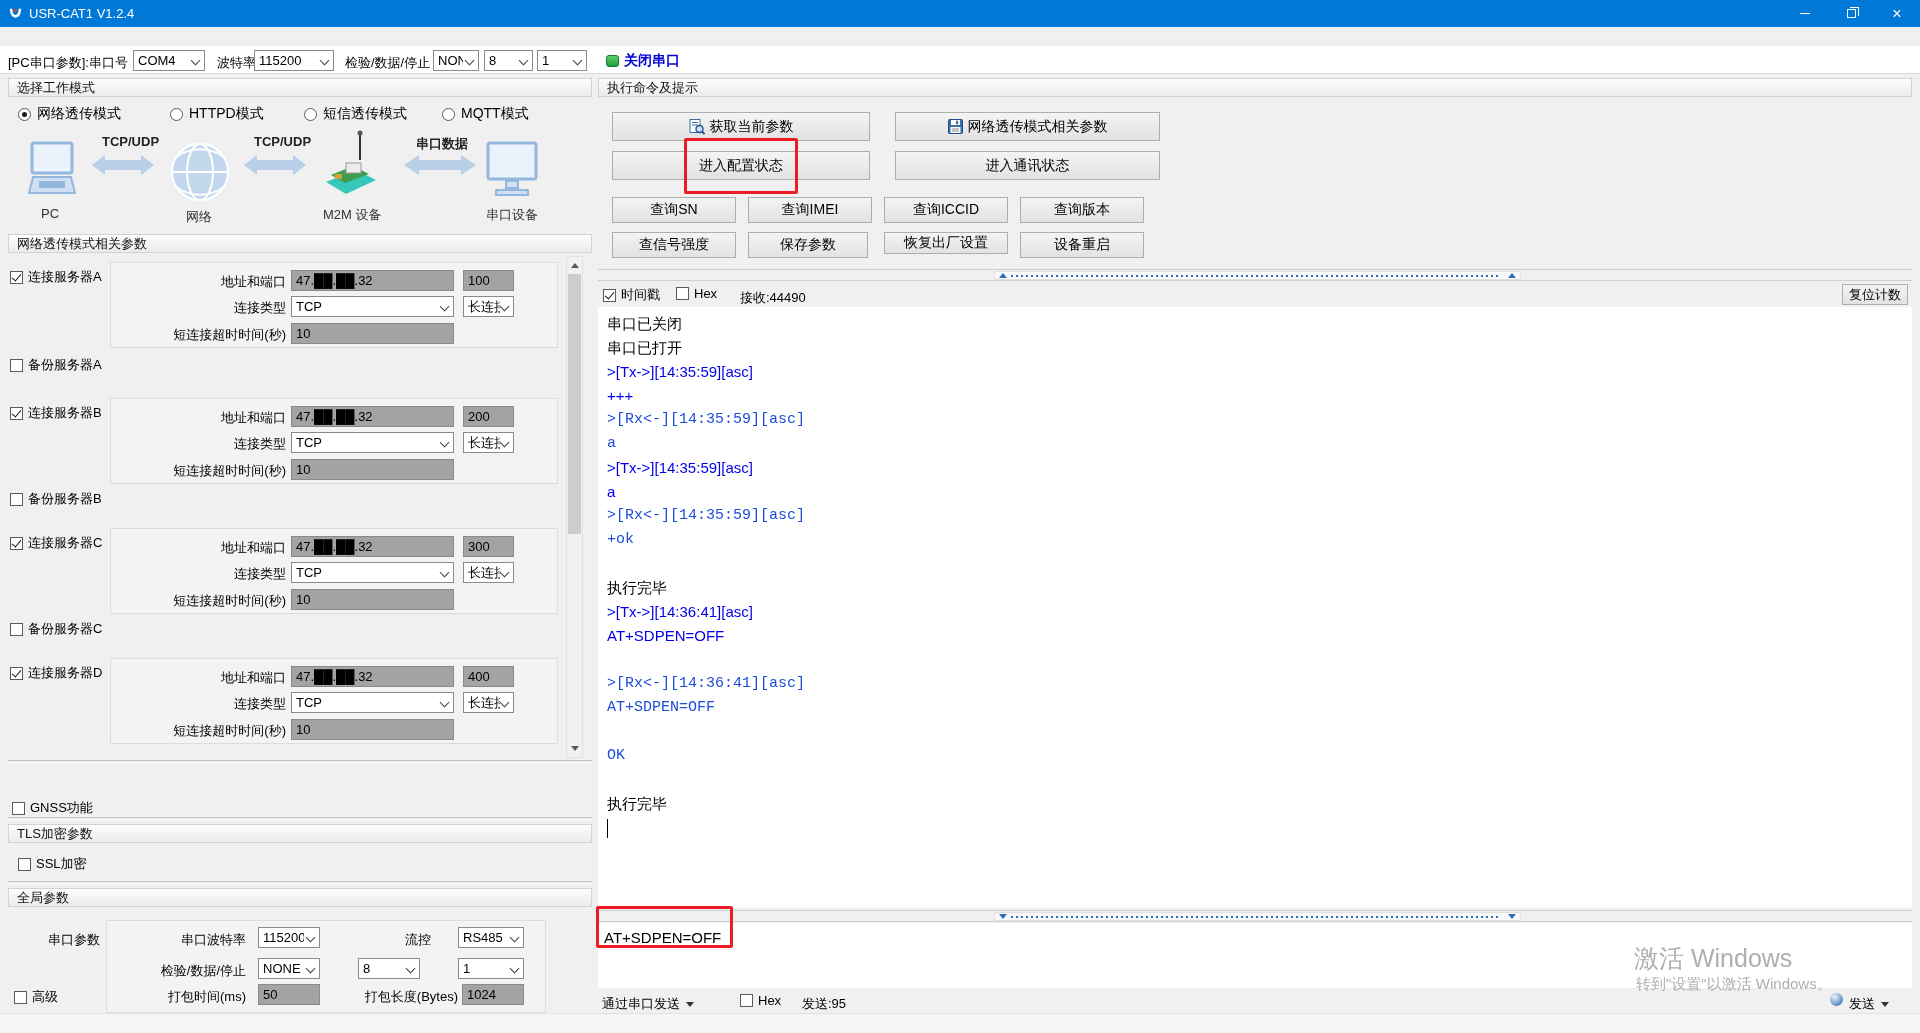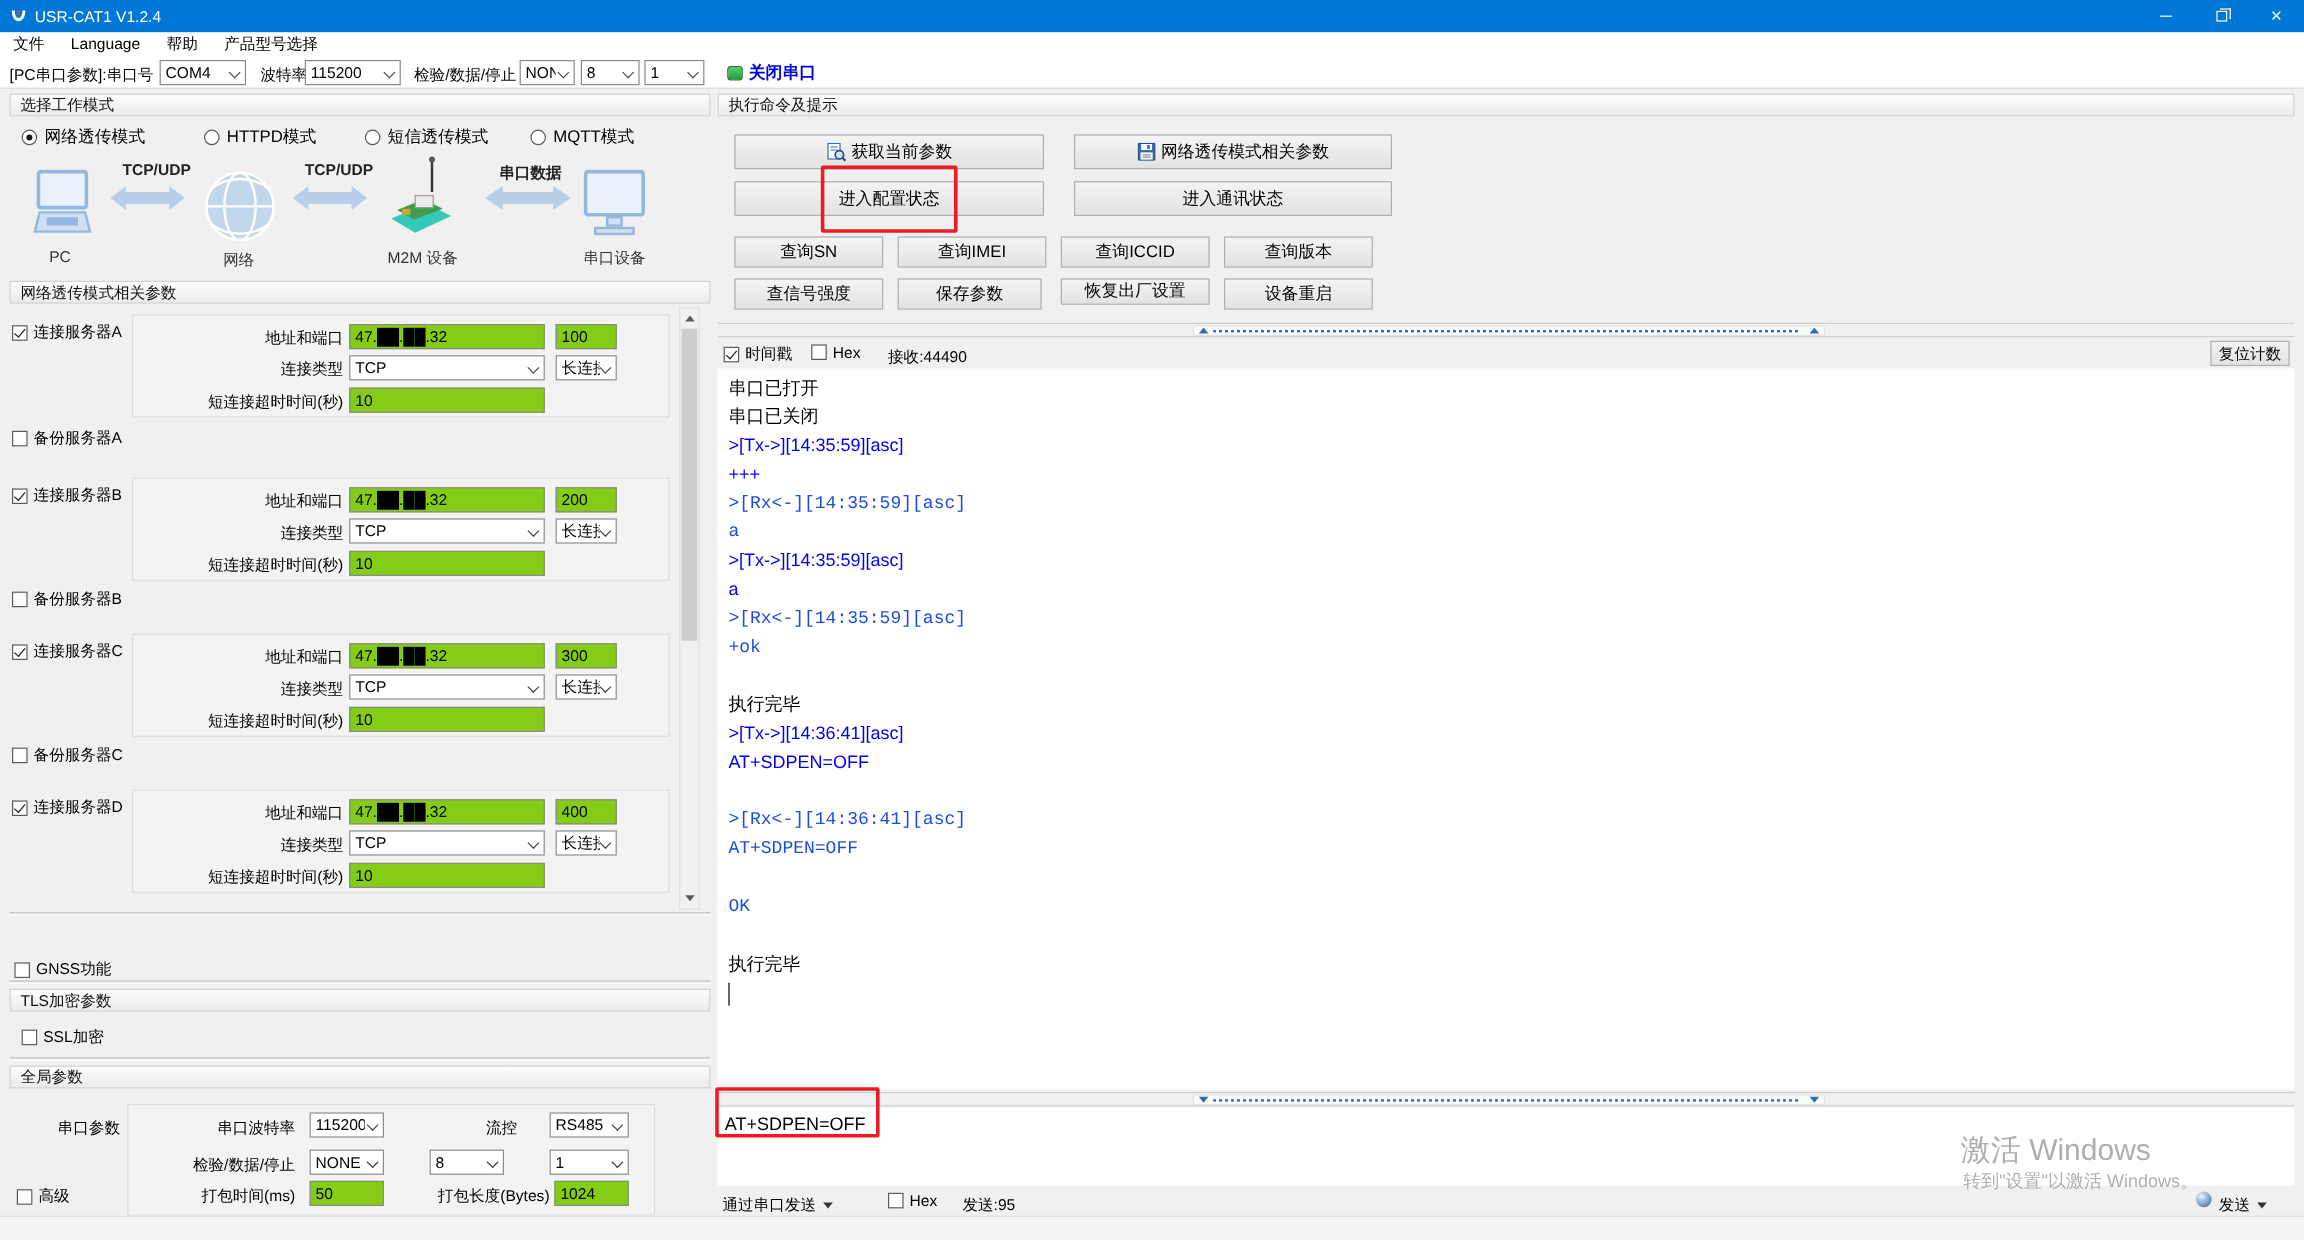--- a/index.html
+++ b/index.html
@@ -44,21 +44,21 @@
     background:#e9e9e9; }
   .cb { position:absolute; display:inline-flex; align-items:center; gap:5px; font-size:13px; white-space:nowrap; }
   .cb .box { width:13px; height:13px; background:#fff; border:1px solid #5a5a5a; position:relative; flex:none; }
   .cb.on .box::after { content:""; position:absolute; left:3px; top:0.5px; width:4px; height:8px;
     border-right:1.6px solid #1a1a1a; border-bottom:1.6px solid #1a1a1a; transform:rotate(40deg); }
   .radio { position:absolute; display:inline-flex; align-items:center; gap:6px; font-size:14px; white-space:nowrap; }
   .radio .dot { width:13px; height:13px; border:1px solid #5a5a5a; border-radius:50%; background:#fff;
     position:relative; flex:none; }
   .radio.on .dot::after { content:""; position:absolute; left:3px; top:3px; width:5px; height:5px;
     border-radius:50%; background:#1a1a1a; }
-  .field { position:absolute; height:21px; background:#84cc16; border:1px solid #8a8a8a; font-size:13px;
+  .field { position:absolute; height:21px; background:#a3a3a3; border:1px solid #8a8a8a; font-size:13px;
     padding:0 4px; display:flex; align-items:center; overflow:hidden; white-space:nowrap; }
 
   
   .diagram { position:absolute; left:8px; top:128px; width:584px; height:100px; }
   .dg { position:absolute; }
   .dg-label { position:absolute; font-size:13px; color:#333; white-space:nowrap; }
   .link-label { position:absolute; font-size:13px; font-weight:bold; color:#222; white-space:nowrap; }
 
   
   .scroll-area { position:absolute; left:8px; top:256px; width:558px; height:502px; overflow:hidden; }
@@ -148,26 +148,20 @@
         </div>
       <div class="win-btn">
           <span class="glyph-restore"></span>
         </div>
       <div class="win-btn">
           <span class="glyph-close">×</span>
         </div>
     </div>
   </div>
 
-  <div class="menubar">
-    <span class="menu-item">文件</span>
-    <span class="menu-item">Language</span>
-    <span class="menu-item">帮助</span>
-    <span class="menu-item">产品型号选择</span>
-  </div>
 
   <div class="toolbarband"></div>
   <span class="tb-label" style="left:8px;top:54px">[PC串口参数]:串口号</span>
   <div class="combo" style="left:133px;top:50px;width:72px">
       <span>COM4</span>
     </div>
   <span class="tb-label" style="left:217px;top:54px">波特率</span>
   <div class="combo" style="left:254px;top:50px;width:80px">
       <span>115200</span>
     </div>
@@ -525,22 +519,22 @@
   <label class="cb" style="left:676px;top:286px">
     <span class="box"></span>
       <span>Hex</span>
   </label>
   <span class="bottomrow-label" style="left:740px;top:289px">接收:44490</span>
   <div class="btn rst-btn">
       <span>复位计数</span>
     </div>
 
   <div class="log-area">
+      <div class="log-line k">串口已关闭</div>
       <div class="log-line k">串口已打开</div>
-      <div class="log-line k">串口已关闭</div>
       <div class="log-line b">&gt;[Tx-&gt;][14:35:59][asc]</div>
       <div class="log-line b">+++</div>
       <div class="log-line g">&gt;[Rx&lt;-][14:35:59][asc]</div>
       <div class="log-line g">a</div>
       <div class="log-line b">&gt;[Tx-&gt;][14:35:59][asc]</div>
       <div class="log-line b">a</div>
       <div class="log-line g">&gt;[Rx&lt;-][14:35:59][asc]</div>
       <div class="log-line g">+ok</div>
       <div class="log-line k">&nbsp;</div>
       <div class="log-line k">执行完毕</div>

